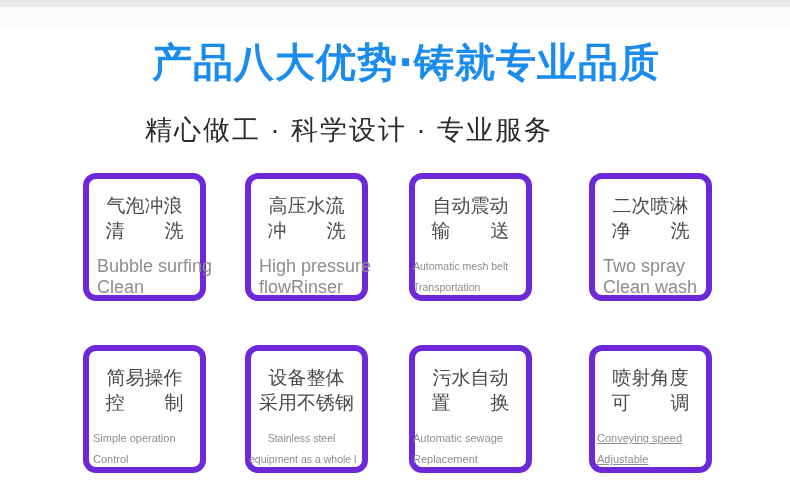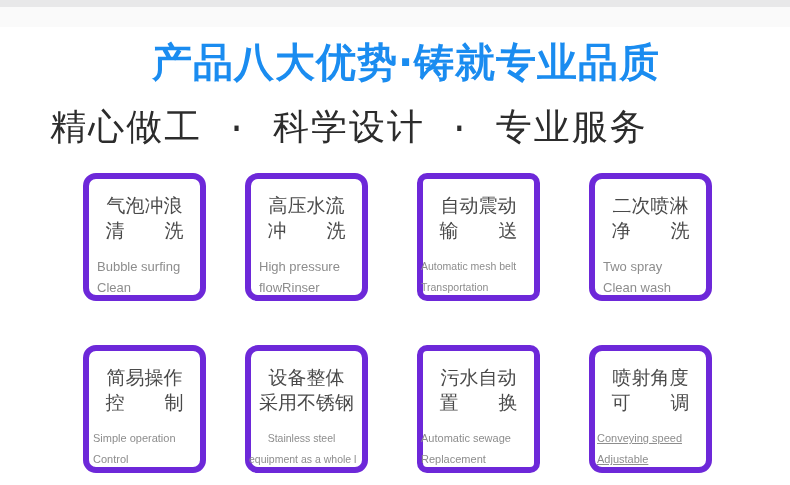--- a/index.html
+++ b/index.html
@@ -51,22 +51,22 @@
     color: #1a8cf0;
     line-height: 48px;
     white-space: nowrap;
   }
 
   .subtitle {
     position: absolute;
     left: 0; top: 112px;
     width: 698px;
     text-align: center;
-    font-family: Liberation Mono, monospace;
-    font-size: 36px;
+    font-family: Liberation Sans, sans-serif;
+    font-size: 27px;
     font-weight: normal;
     color: #2c2c2c;
     line-height: 36px;
     letter-spacing: 2px;
     white-space: nowrap;
   }
 
   
   .grid {
     position: absolute;
@@ -89,21 +89,21 @@
     top: 0;
     width: 123px;
     height: 128px;
     border: 6px solid #6d28d9;
     border-radius: 13px;
     background: #ffffff;
     padding: 14px 8px 0 8px;
   }
   .card-0 { left: 0px; }
   .card-1 { left: 162px; }
-  .card-2 { left: 334px; border-radius: 10px; }
+  .card-2 { left: 326px; }
   .card-3 { left: 506px; }
 
   
   .cn {
     font-family: "DejaVu Sans", "Liberation Sans", sans-serif;
     font-size: 19px;
     line-height: 25px;
     color: #4a4a4a;
     font-weight: normal;
     text-align: center;
@@ -118,21 +118,21 @@
     display: flex;
     justify-content: space-between;
     width: 78px;
     margin: 0 auto;
   }
 
   
   .en {
     margin-top: 13px;
     font-family: "Liberation Sans", "DejaVu Sans", sans-serif;
-    font-size: 13px;
+    font-size: 18px;
     line-height: 21px;
     color: #8d8d8d;
     text-align: left;
     white-space: nowrap;
   }
   .en .en-line { display: block; }
 
   
   .en.small  { font-size: 11px;  line-height: 21px; }
   .en.tiny   { font-size: 10.5px; line-height: 21px; }

